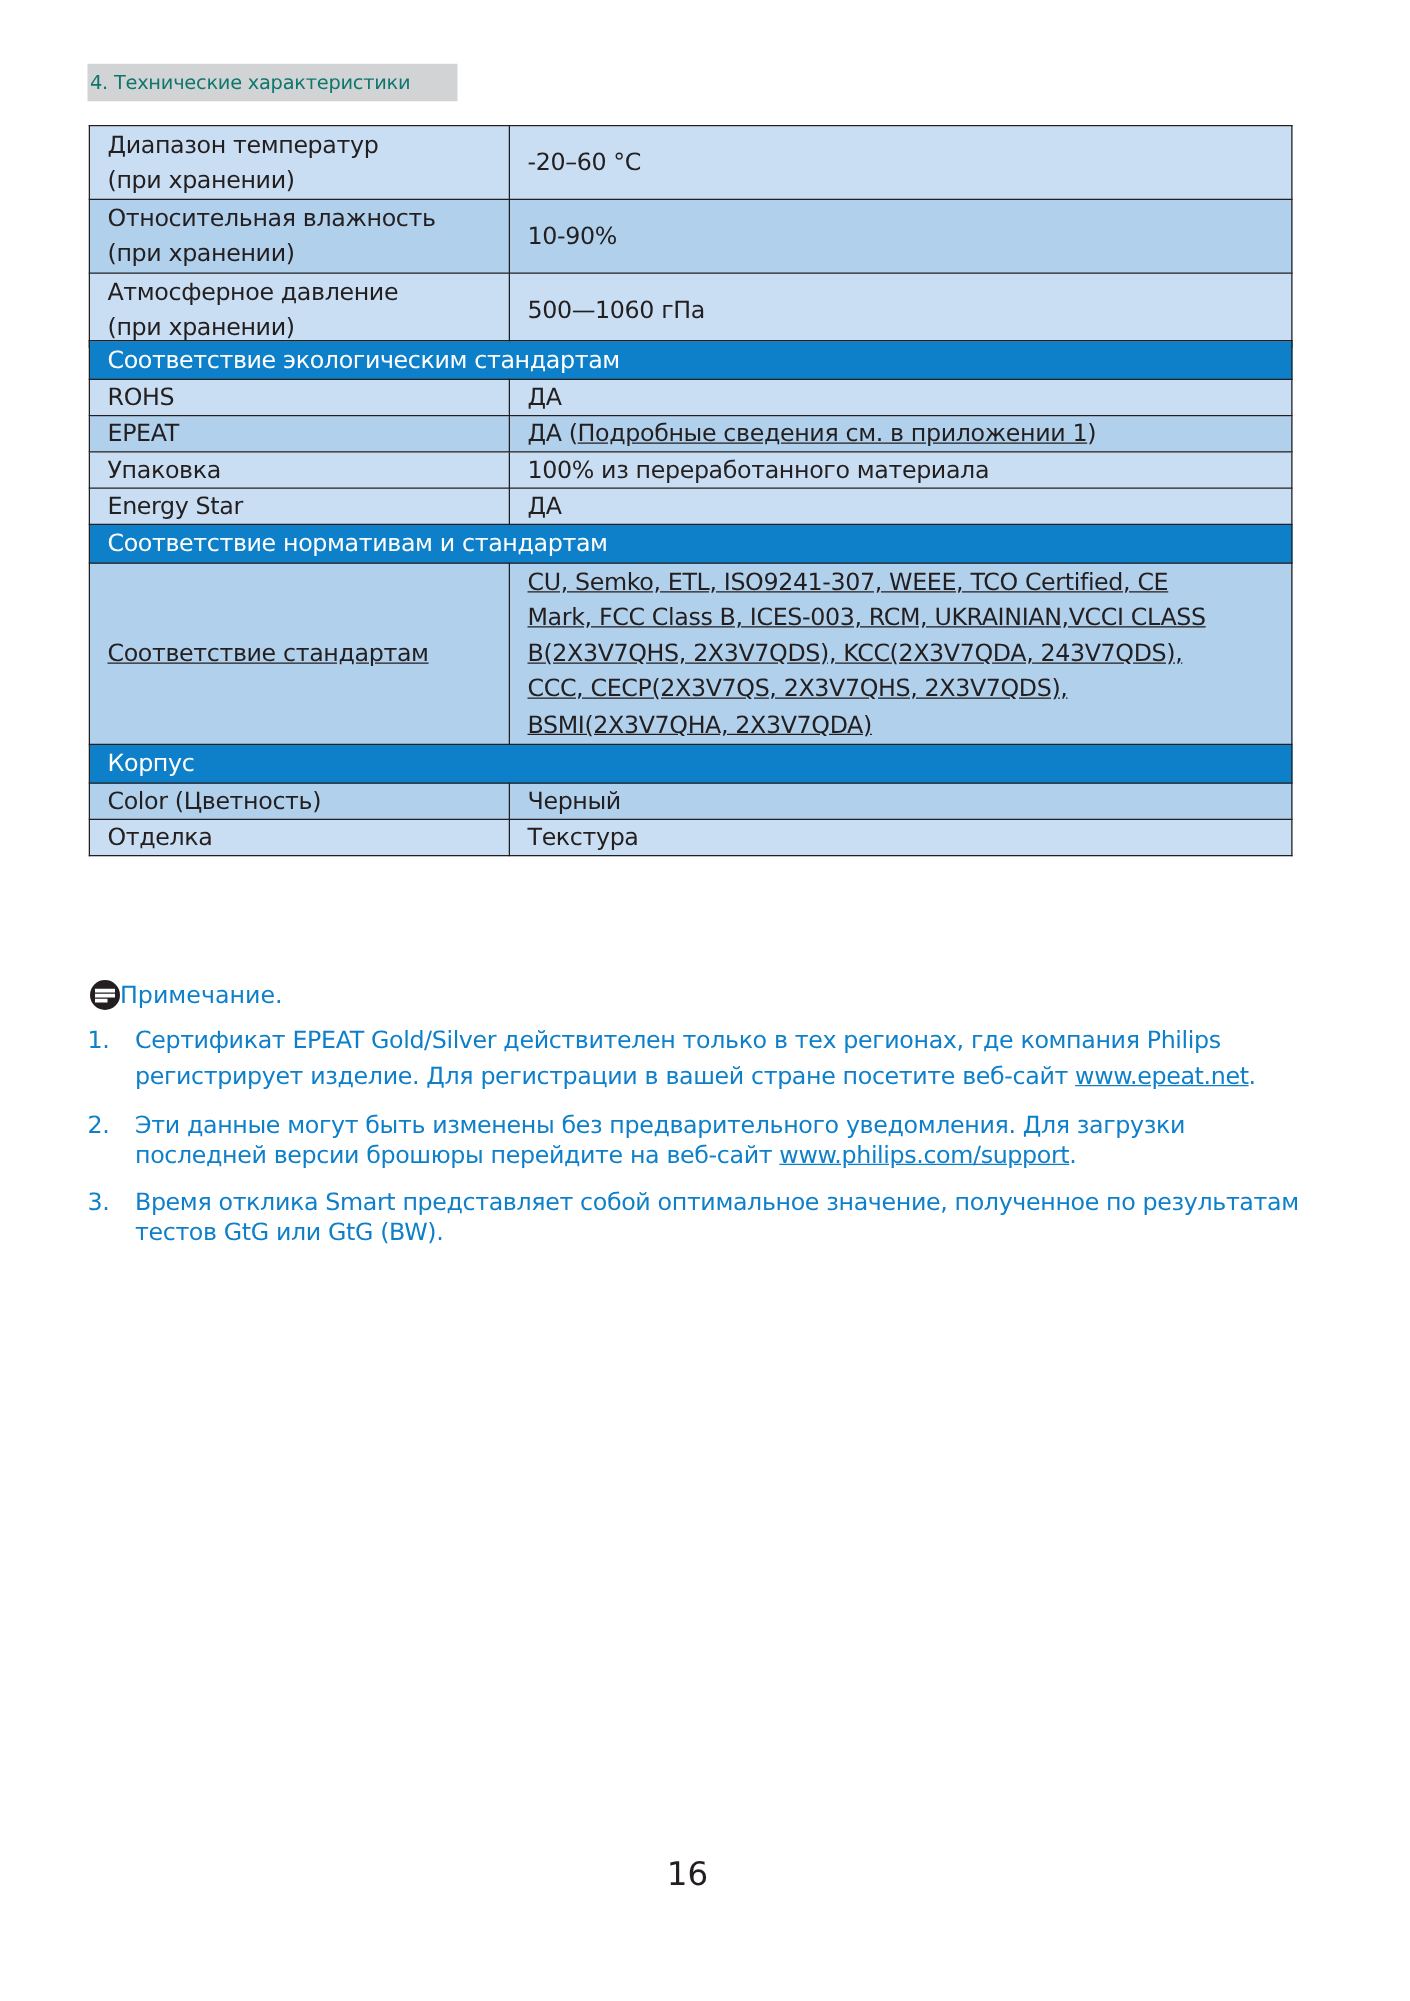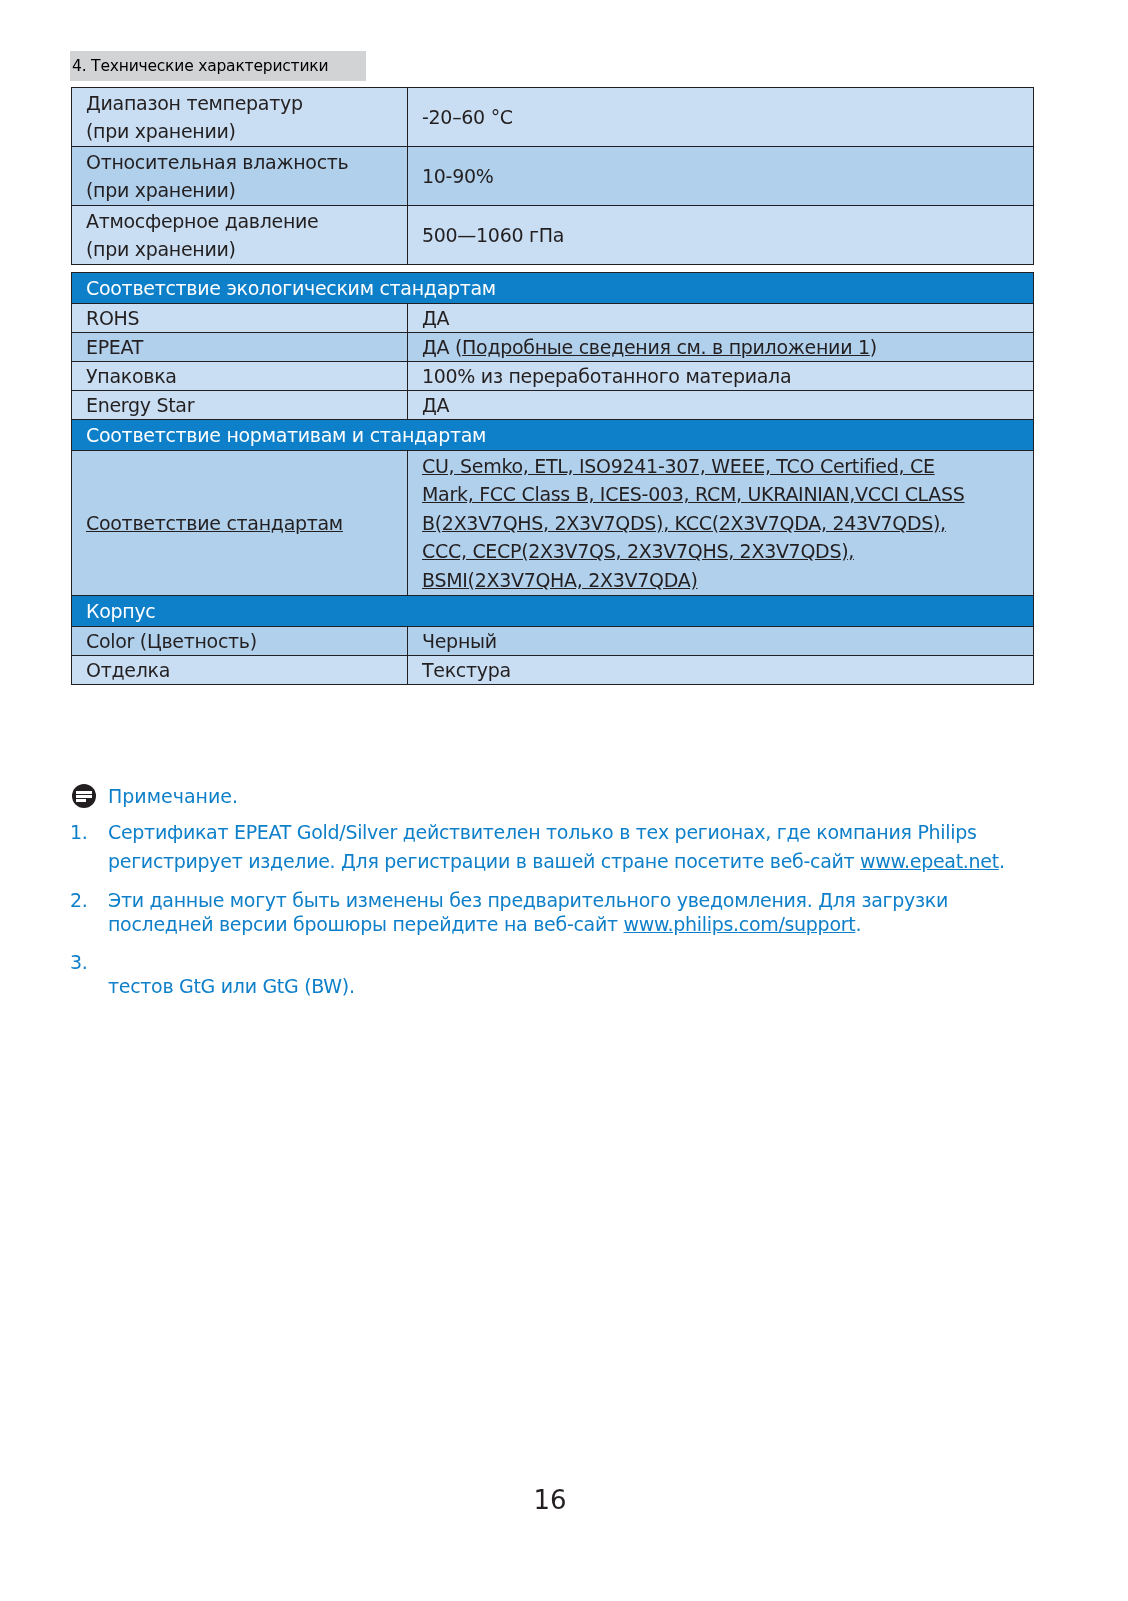--- a/index.html
+++ b/index.html
@@ -2,51 +2,51 @@
 <html><head>
 <meta charset="utf-8">
 <style>
   html, body { margin: 0; padding: 0; background: #ffffff; }
   body {
     width: 1128px; height: 1601px; position: relative; overflow: hidden;
     font-family: "DejaVu Sans", sans-serif; color: #231f20;
   }
   .section-tab {
     position: absolute; left: 70px; top: 51px; width: 296px; height: 30px;
-    background: #d1d3d4; color: #000000; font-size: 15.5px; line-height: 30px;
+    background: #d1d3d4; color: #0f766e; font-size: 15.5px; line-height: 30px;
     padding-left: 2px; box-sizing: border-box; letter-spacing: -0.2px;
   }
   table.spec {
     position: absolute; left: 71px; width: 962px;
     border-collapse: collapse; table-layout: fixed;
     font-size: 19px; letter-spacing: -0.3px;
   }
   table.spec td {
     border: 1.3px solid #231f20; padding: 0 0 0 14px; vertical-align: middle;
     color: #231f20;
   }
   table.spec col.c1 { width: 336px; }
   table.spec col.c2 { width: 626px; }
   .bg-a { background: #c9def2; }
   .bg-b { background: #b1d0ec; }
   tr.header td {
     background: #0e7fc9; color: #ffffff; height: 30px; font-size: 19px;
   }
-  #t1 { top: 87px; }
+  #t1 { top: 100px; }
   #t1 td { height: 58px; line-height: 28px; }
   #t2 { top: 272px; border-radius: 28px; }
   #t2 tr.row1 td { height: 28px; line-height: 28px; }
   #t2 tr.row2 td { height: 52px; line-height: 24px; }
   #t2 tr.stdrow td { height: 144px; line-height: 28.5px; text-decoration: underline; }
   .underline { text-decoration: underline; }
   .justify { text-align: justify; text-align-last: left; padding-right: 14px !important; }
 
   .note-title {
     position: absolute; left: 72px; top: 783px; height: 26px;
-    display: flex; align-items: center; gap: 12px;
+    display: flex; align-items: center; gap: 0;
     color: #0e7fc9; font-size: 19px;
   }
   .note-icon {
     width: 24px; height: 24px; border-radius: 50%; background: #231f20;
     position: relative; display: inline-block;
   }
   .note-icon::before, .note-icon::after, .note-icon span {
     content: ""; position: absolute; left: 4px; height: 2.5px; background: #ffffff;
   }
   .note-icon::before { top: 7px; width: 16px; }
@@ -161,18 +161,18 @@
     <span>Сертификат EPEAT Gold/Silver действителен только в тех регионах, где компания Philips</span><br>
     <span>регистрирует изделие. Для регистрации в вашей стране посетите веб-сайт </span><a>www.epeat.net</a><span>.</span>
   </div>
   <div class="note tight" style="margin-top:12px;">
     <span class="num">2.</span>
     <span>Эти данные могут быть изменены без предварительного уведомления. Для загрузки</span><br>
     <span>последней версии брошюры перейдите на веб-сайт </span><a>www.philips.com/support</a><span>.</span>
   </div>
   <div class="note tight" style="margin-top:14px;">
     <span class="num">3.</span>
-    <br>
+    <span>Время отклика Smart представляет собой оптимальное значение, полученное по результатам</span><br>
     <span>тестов GtG или GtG (BW).</span>
   </div>
 </div>
 
 <div class="page-number">16</div>
 
 </body></html>

